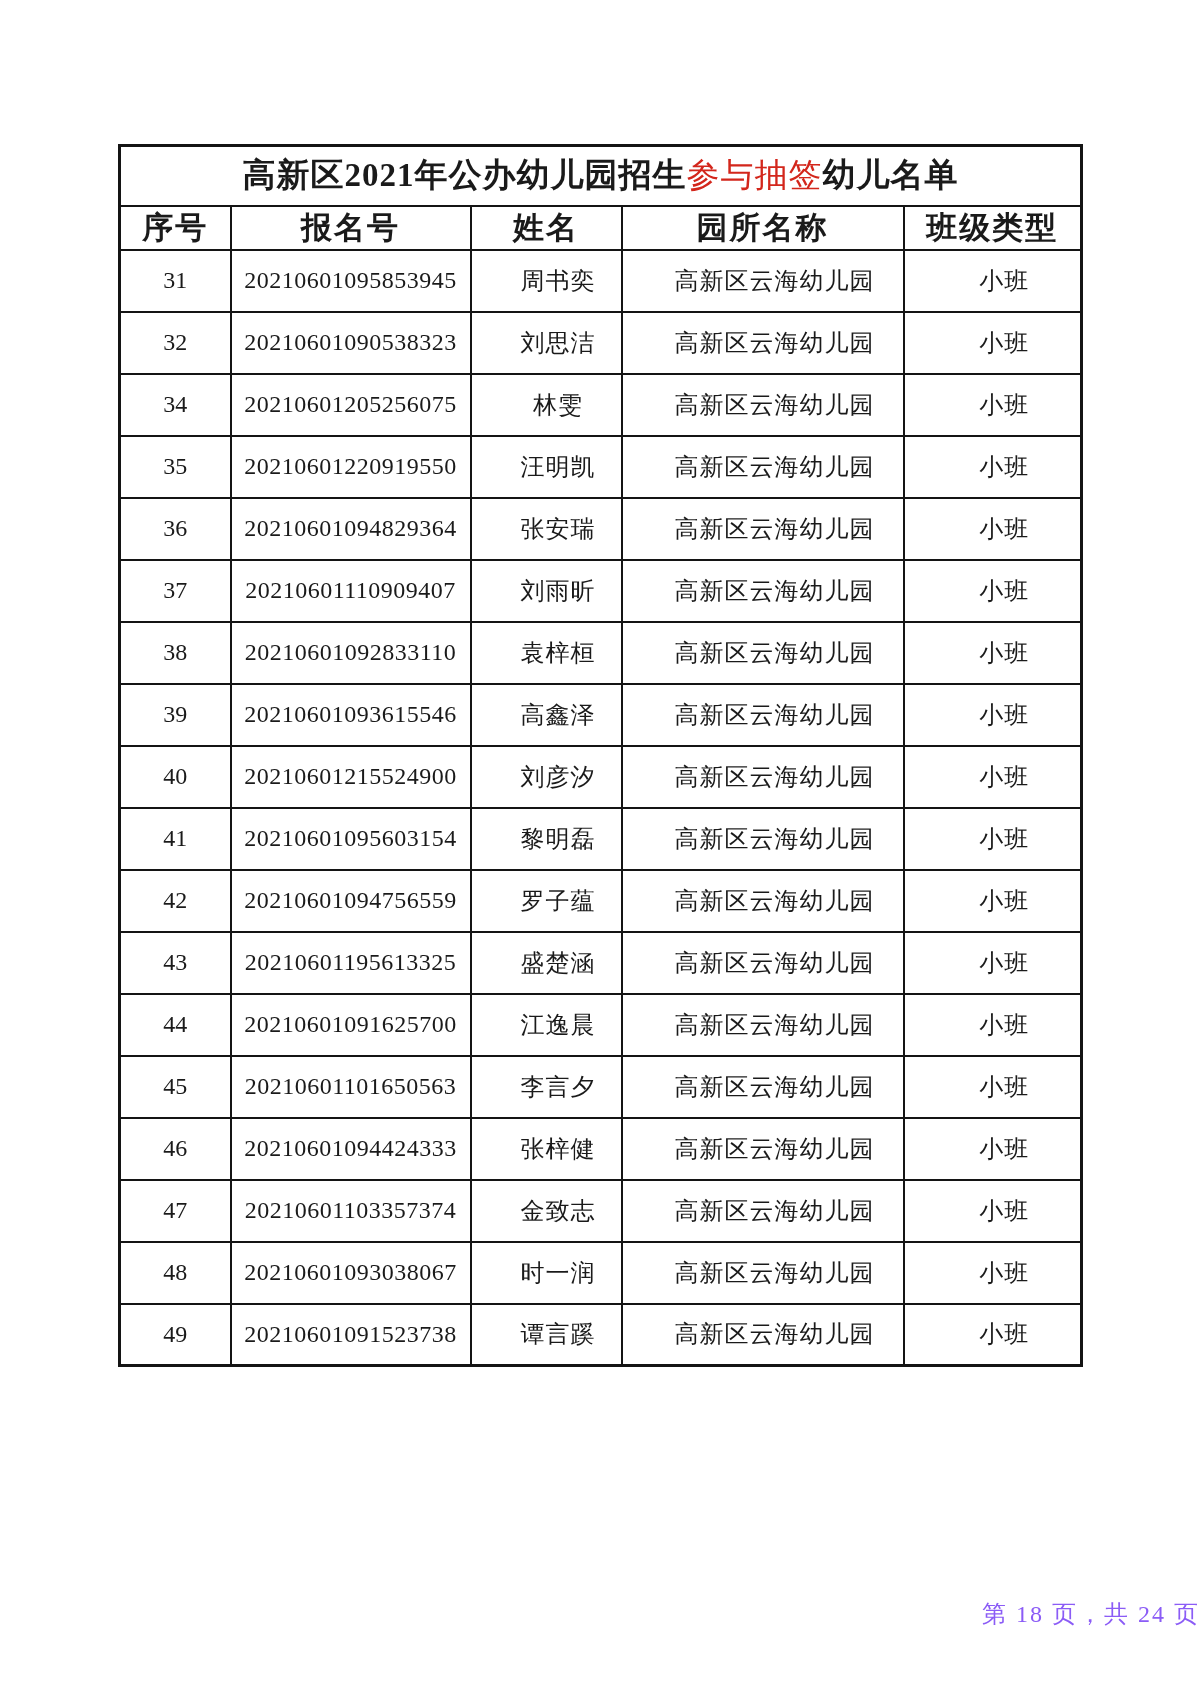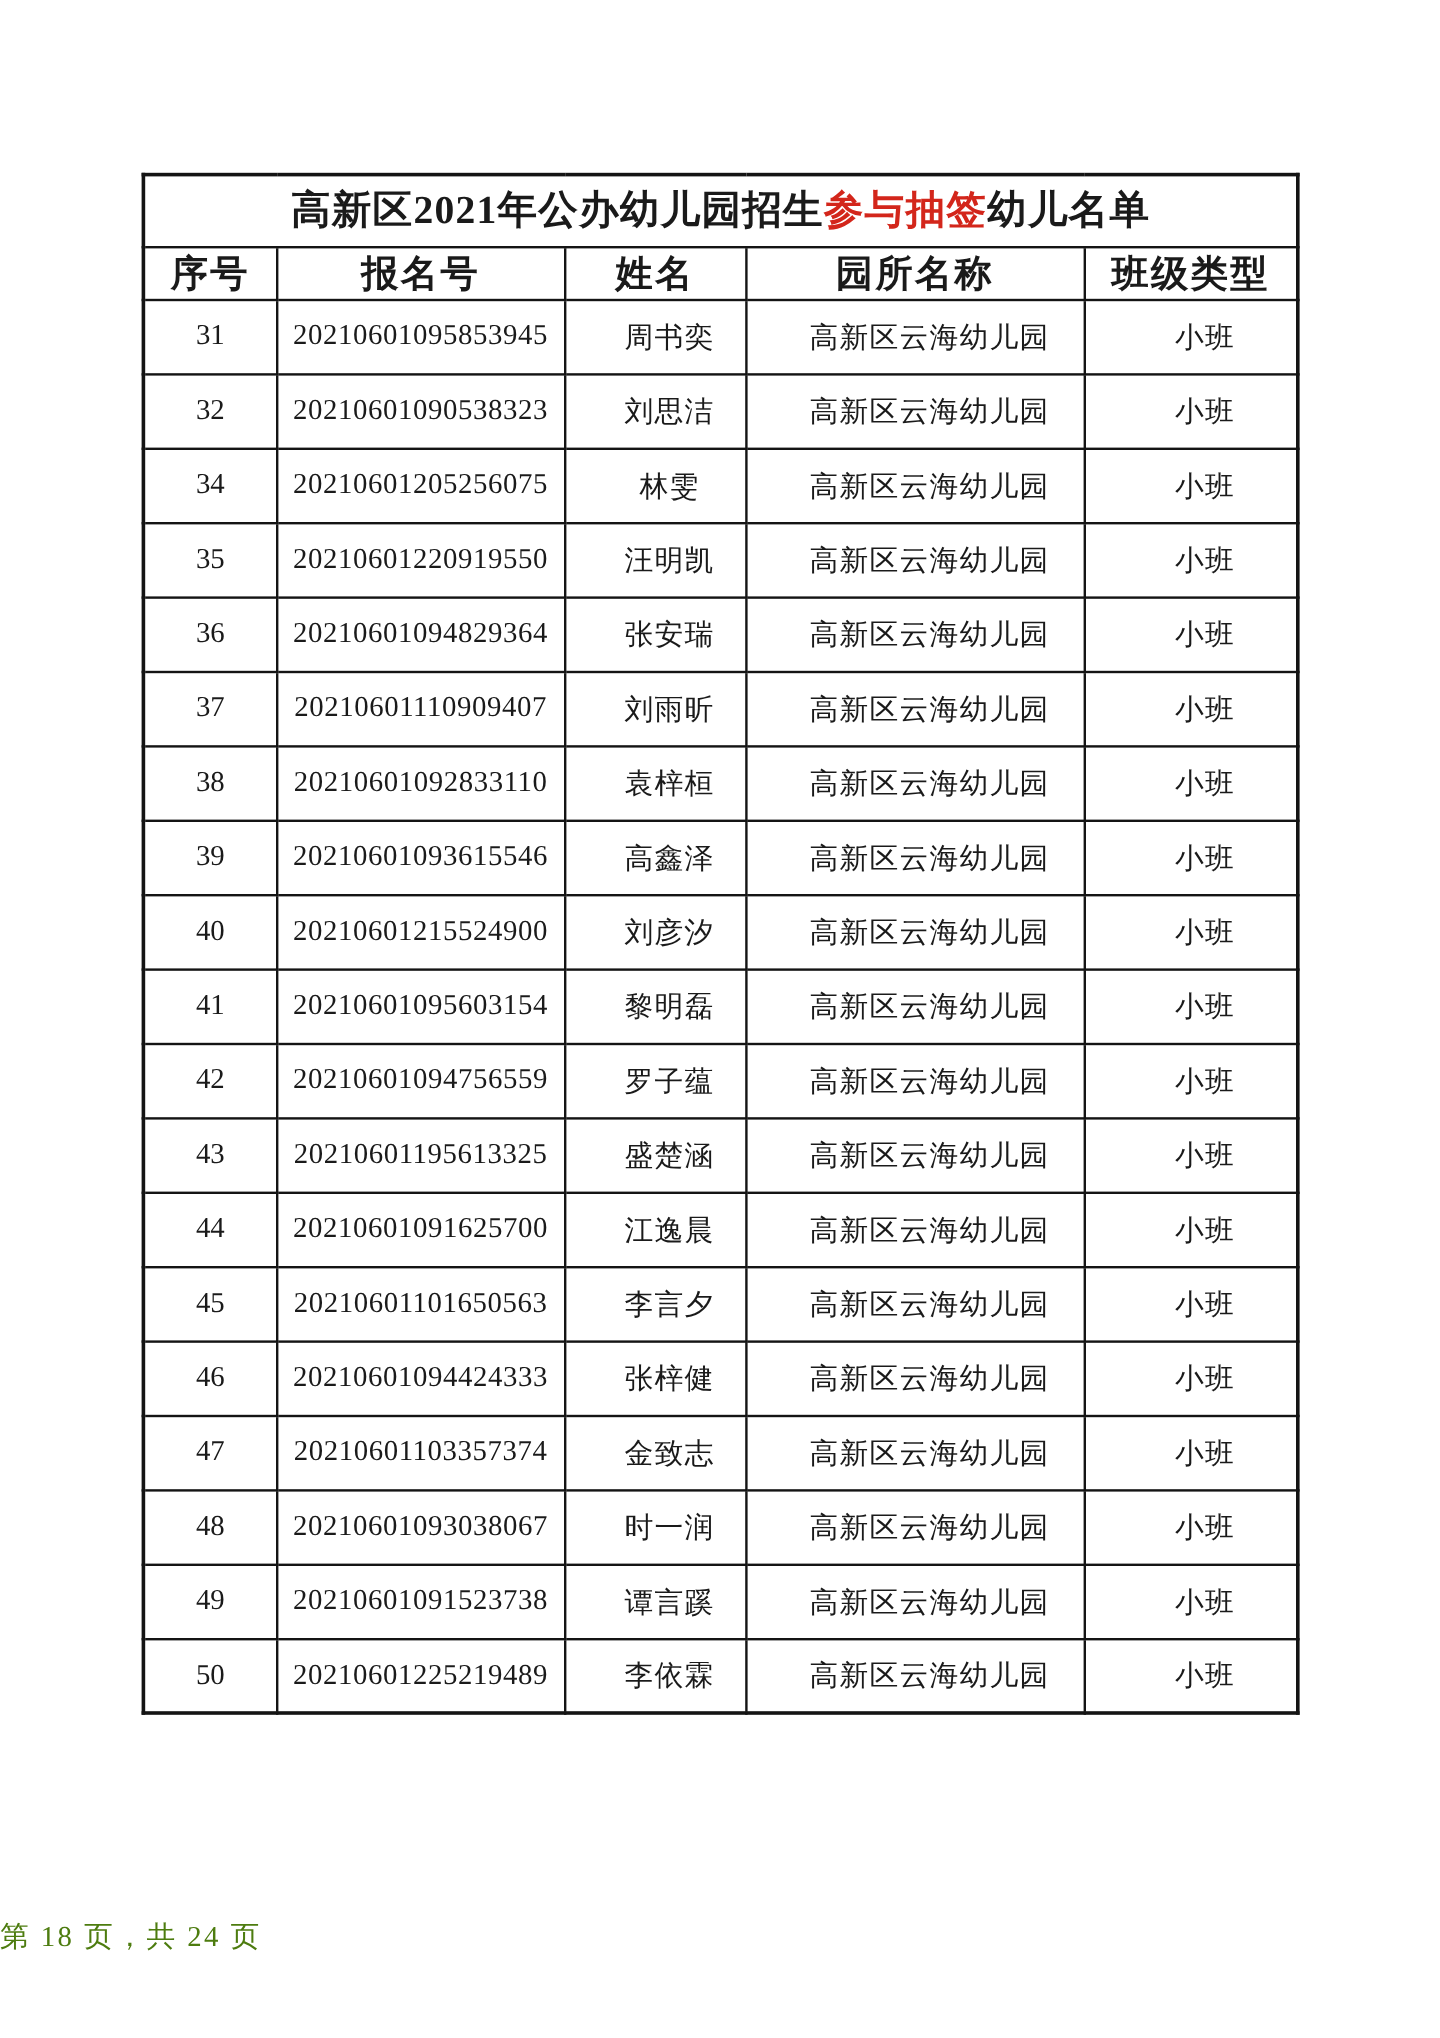--- a/index.html
+++ b/index.html
@@ -33,43 +33,43 @@
     vertical-align: middle;
     overflow: hidden;
     white-space: nowrap;
   }
   .title-cell {
     height: 60px;
     font-size: 33px;
     font-weight: bold;
     letter-spacing: 1px;
   }
-  .title-highlight { font-weight: bold; }
+  .title-highlight { font-weight: normal; }
   tr.header-row th {
     height: 42px;
     font-size: 31px;
     font-weight: bold;
     letter-spacing: 2px;
   }
   tr.data-row td {
     height: 62px;
     font-size: 24px;
   }
   td.c0 { font-size: 25px; }
   td.c1 { font-size: 24px; letter-spacing: 0.5px; }
   td.c2, td.c3, td.c4 { letter-spacing: 1px; padding-left: 24px; }
   .footer {
     position: absolute;
     top: 1598px;
     left: 0;
     width: 1200px;
-    text-align: left;
+    text-align: right;
     font-size: 24px;
     letter-spacing: 2px;
-    color: #4d7c0f;
+    color: #8b5cf6;
   }
 </style>
 </head>
 <body>
 
 <div class="page">
 
   <table class="doc-table">
     <colgroup>
       <col style="width:111px">
@@ -208,25 +208,18 @@
           <td class="c3">高新区云海幼儿园</td>
           <td class="c4">小班</td>
         </tr>
         <tr class="data-row">
           <td class="c0">49</td>
           <td class="c1">20210601091523738</td>
           <td class="c2">谭言蹊</td>
           <td class="c3">高新区云海幼儿园</td>
           <td class="c4">小班</td>
         </tr>
-        <tr class="data-row">
-          <td class="c0">50</td>
-          <td class="c1">20210601225219489</td>
-          <td class="c2">李依霖</td>
-          <td class="c3">高新区云海幼儿园</td>
-          <td class="c4">小班</td>
-        </tr>
       </tbody>
   </table>
 
   <div class="footer">第 18 页，共 24 页</div>
 
 </div>
 
 </body></html>

